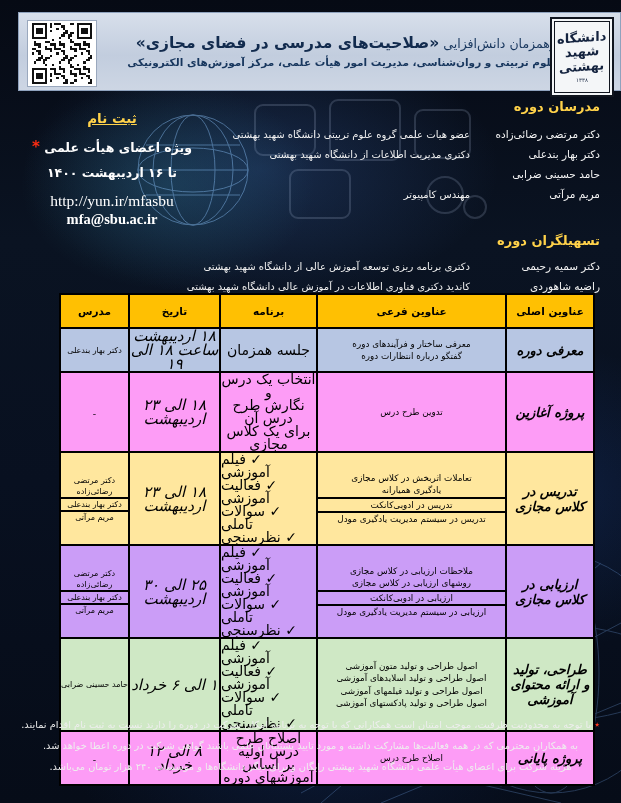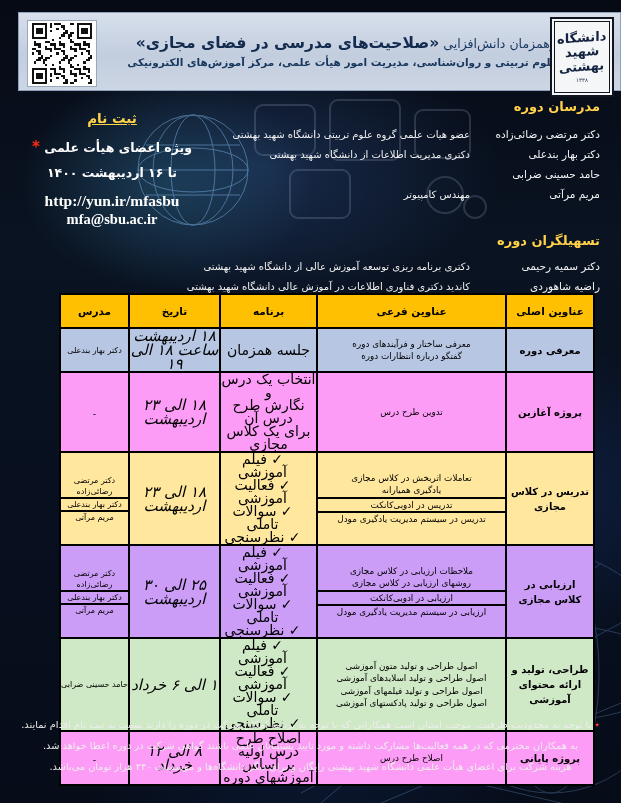--- a/index.html
+++ b/index.html
@@ -43,45 +43,45 @@
   .prow{display:flex; height:20px; align-items:center;}
   .pname{width:130px; font-size:10.5px; color:#f5f5f5; text-align:right;}
   .pdesc{font-size:10px; color:#f1f1f1; text-align:right;}
   
   .reg{position:absolute; left:16px; top:110px; width:192px; text-align:center;}
   .reg-head{color:#ffd24a; font-weight:bold; font-size:13.5px; margin-bottom:12px;text-decoration:underline;}
   .reg-note{color:#fdfdfd; font-weight:bold; font-size:12.5px; margin-bottom:9px;}
   .reg-ast{color:#ff2d12; font-size:15px; font-weight:bold;}
   .reg-date{color:#fdfdfd; font-weight:bold; font-size:12.5px; margin-bottom:12px;}
   .latin{font-family:"Liberation Serif","DejaVu Serif",serif; direction:ltr; unicode-bidi:embed;}
-  .reg-url{color:#ffffff; font-size:15.5px; font-weight:bold; line-height:18px;}
+  .reg-url{color:#ffffff; font-size:15.5px; font-weight:normal; line-height:18px;}
   .reg-mail{color:#ffffff; font-size:14.5px; font-weight:bold; line-height:18px;}
   
   table.sched{
     position:absolute; left:59px; top:293px; width:536px;
     border-collapse:collapse; table-layout:fixed;
     background:transparent;
   }
   .sched th{
     background:#ffc002; color:#000; font-size:10.5px; font-weight:bold;
     border:2px solid #000; height:32px; padding:0 2px;
   }
   .sched td{
     border:2px solid #000; color:#000; vertical-align:middle;
     text-align:center; padding:0; overflow:hidden;
   }
-  .c-main{font-size:10px; font-weight:bold; line-height:15px; padding:4px 3px !important;}
+  .c-main{font-size:13px; font-weight:bold; line-height:15px; padding:4px 3px !important;font-style:italic;}
   .line{font-size:8.8px; line-height:12.5px;}
   .date-line{font-size:15px; line-height:14px;font-style:italic;}
   .ins-line{font-size:8px; line-height:11px;}
   .vstack{display:flex; flex-direction:column; height:100%; }
   .vcell{display:flex; flex-direction:column; justify-content:center; border-bottom:2px solid #000;}
   .vcell:last-child{border-bottom:none;}
   .prog-line{font-size:14px; line-height:13px; text-align:center;}
-  .prog-check{text-align:center; padding-right:12px;}
+  .prog-check{text-align:left; padding-right:12px;}
   
   .foot{position:absolute; left:0; top:714px; width:621px; text-align:center;}
   .foot div{font-size:9.8px; color:#eeeeee; line-height:21px;}
   .foot .mark{color:#ff3b1f; font-weight:bold;}
 </style>
 </head>
 <body>
 
 <div class="poster">
 

